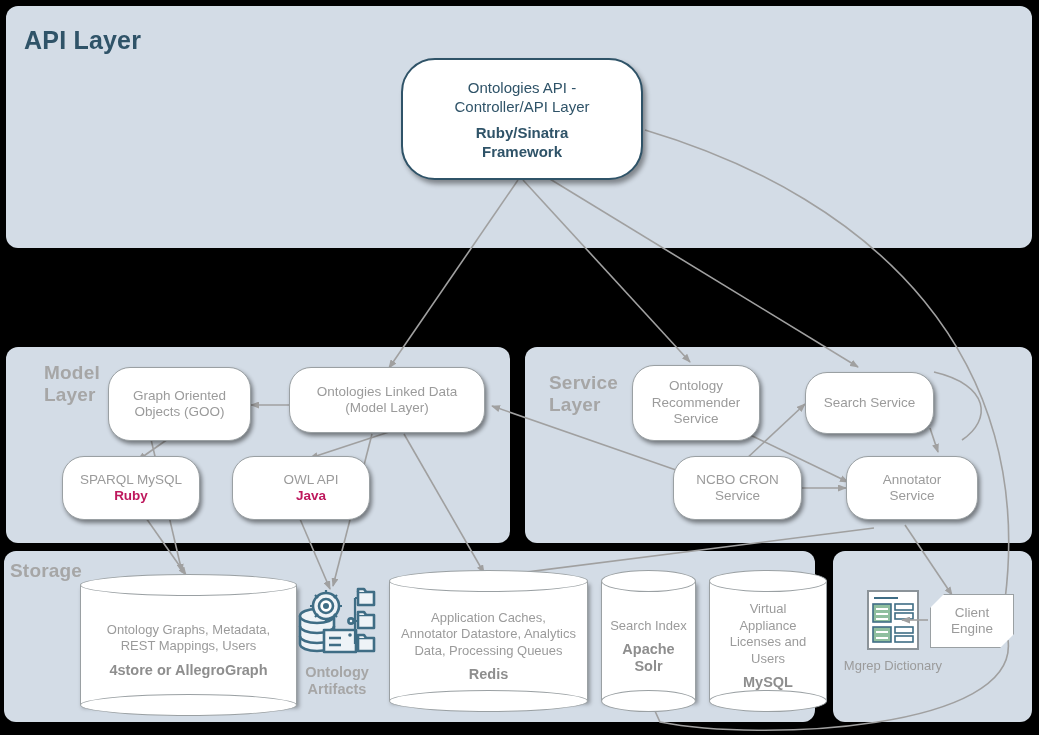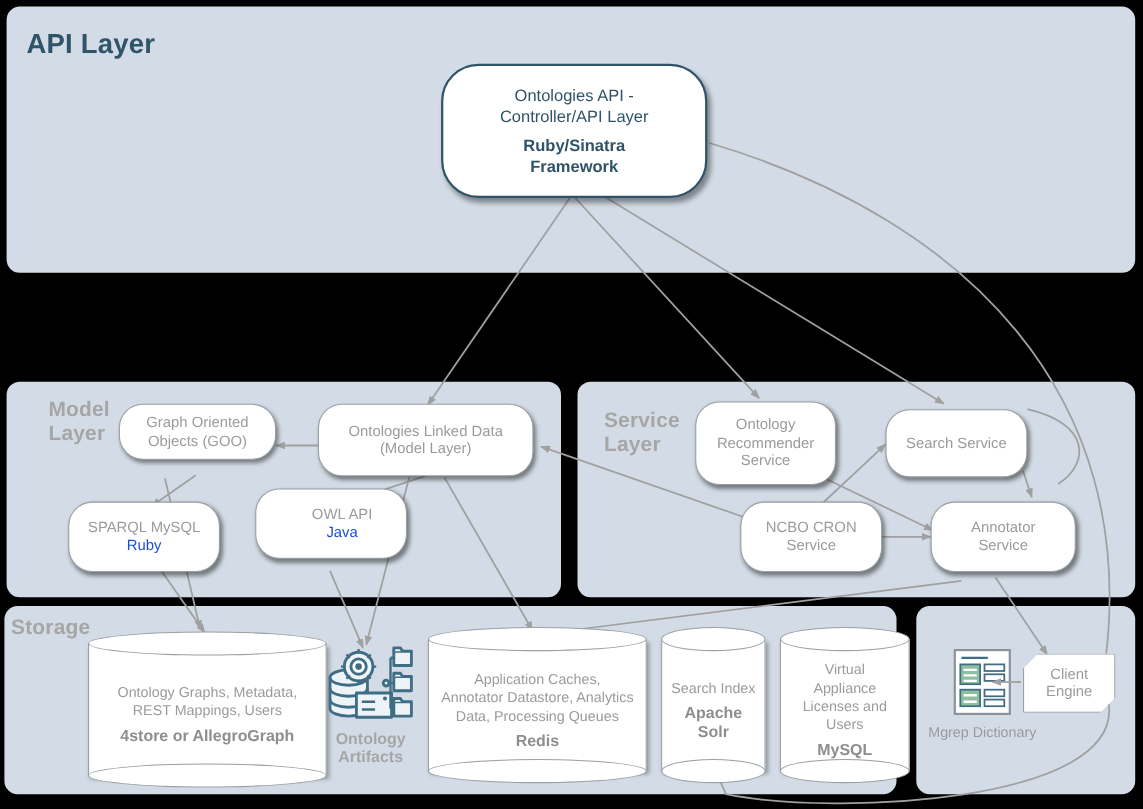--- a/index.html
+++ b/index.html
@@ -11,21 +11,21 @@
   .panel-label{position:absolute;font-weight:bold;color:#a6a6a6;letter-spacing:.2px;}
   .panel-label.api{color:#2f5368;font-size:25px;}
   .panel-label.model,.panel-label.service{font-size:19px;line-height:22px;}
   .panel-label.storage{font-size:19px;}
 
   .node{position:absolute;background:#fff;border:1px solid #9aa0a3;
         border-radius:22px;box-shadow:2px 3px 4px rgba(0,0,0,.45);
         display:flex;flex-direction:column;align-items:center;
         justify-content:center;text-align:center;color:#9b9b9b;
         font-size:13.5px;line-height:16.5px;box-sizing:border-box;}
-  .node .b{font-weight:normal;color:#1d4ed8;}
+  .node .b{font-weight:bold;color:#be185d;}
   .node.api-node{border:2px solid #2f5368;border-radius:34px;color:#2f5368;
         font-size:15px;line-height:19px;box-shadow:3px 4px 5px rgba(0,0,0,.4);text-align:right;}
   .node.api-node .b{color:#2f5368;font-weight:bold;}
   .node.oct{border-radius:0;clip-path:polygon(14px 0,100% 0,100% calc(100% - 14px),calc(100% - 14px) 100%,0 100%,0 14px);
         border:1px solid #9aa0a3;}
 
   .cyl{position:absolute;}
   .cyl .body{position:absolute;left:0;right:0;top:11px;bottom:11px;
         background:#fff;border-left:1px solid #9aa0a3;border-right:1px solid #9aa0a3;
         box-shadow:2px 3px 4px rgba(0,0,0,.35);}
@@ -127,36 +127,36 @@
   </svg>
 
   <div class="node api-node" style="left:401px;top:58px;width:242px;height:122px;">
     <div>Ontologies API -</div>
     <div>Controller/API Layer</div>
     <div class="sp"></div>
     <div class="b">Ruby/Sinatra</div>
     <div class="b">Framework</div>
   </div>
 
-  <div class="node" style="left:108px;top:367px;width:143px;height:51px;">
+  <div class="node" style="left:108px;top:367px;width:143px;height:74px;">
     <div>Graph Oriented</div>
     <div>Objects (GOO)</div>
   </div>
 
   <div class="node" style="left:289px;top:367px;width:196px;height:66px;">
     <div>Ontologies Linked Data</div>
     <div>(Model Layer)</div>
   </div>
 
   <div class="node" style="left:62px;top:456px;width:138px;height:64px;">
     <div>SPARQL MySQL</div>
     <div class="b">Ruby</div>
   </div>
 
-  <div class="node" style="left:232px;top:444px;width:138px;height:64px;padding-left:20px;">
+  <div class="node" style="left:232px;top:456px;width:138px;height:64px;padding-left:20px;">
     <div>OWL API</div>
     <div class="b">Java</div>
   </div>
 
   <div class="node" style="left:632px;top:365px;width:128px;height:76px;">
     <div>Ontology</div>
     <div>Recommender</div>
     <div>Service</div>
   </div>
 

